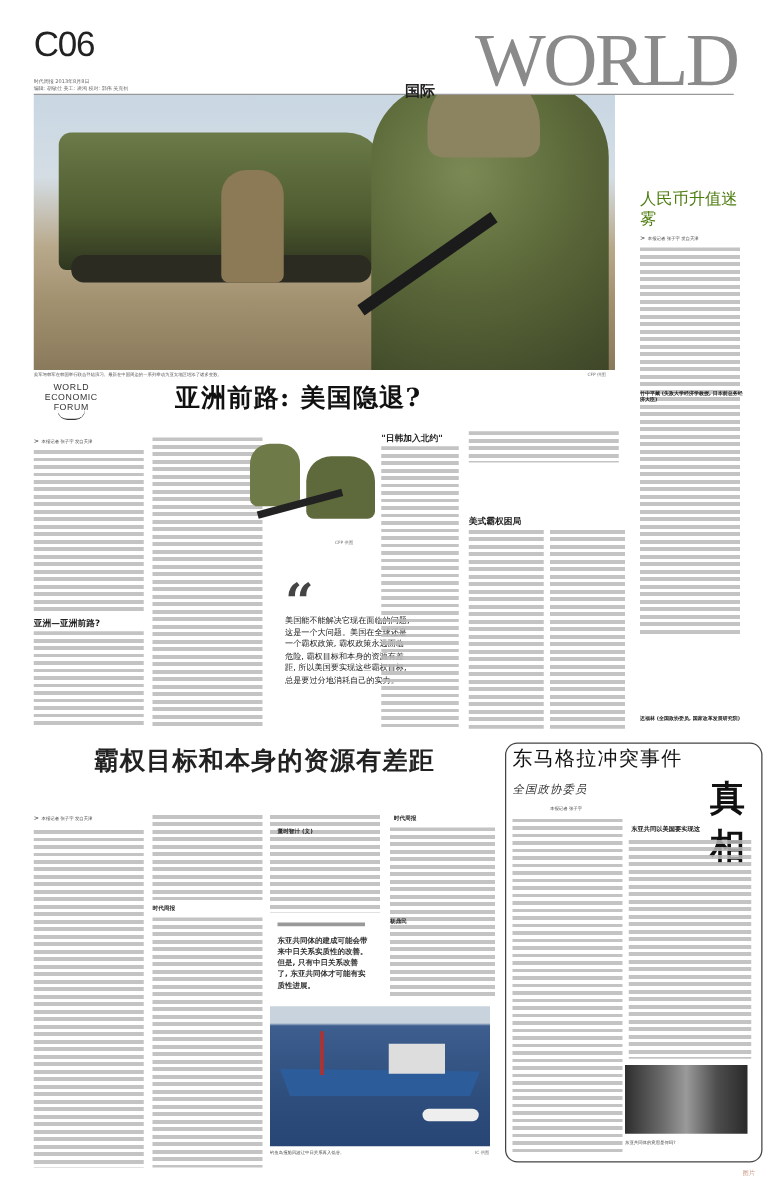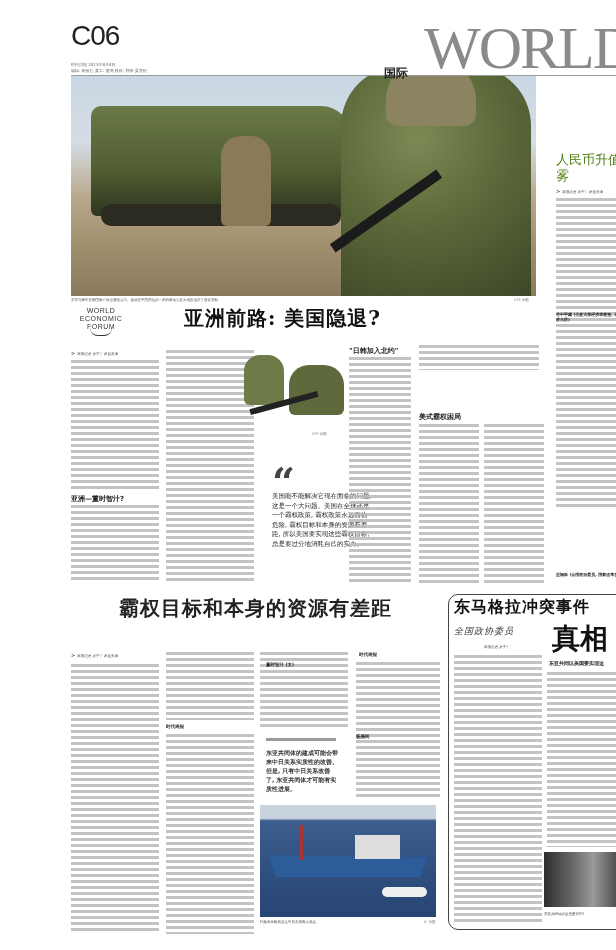--- a/index.html
+++ b/index.html
@@ -1,24 +1,24 @@
 <!DOCTYPE html>
 <html><head>
 <meta charset="utf-8">
 <style>
   * { box-sizing: border-box; margin: 0; padding: 0; }
   html, body { width: 616px; height: 950px; background: #ffffff; overflow: hidden; }
   body { position: relative; font-family: "DejaVu Sans", sans-serif; color: #222; }
-  .abs { position: absolute; margin-left: 44px; }
+  .abs { position: absolute; }
 
   
   .page-no { left: 27px; top: 20px; font-family: "Liberation Sans", sans-serif; font-size: 28px; font-weight: 400; color: #222; letter-spacing: -1px; }
   .meta { left: 27px; top: 62px; font-size: 4px; line-height: 6px; color: #666; width: 110px; }
   .world { left: 380px; top: 18px; font-family: "Liberation Serif", serif; font-size: 60px; color: #8a8a8a; letter-spacing: -2px; line-height: 60px; }
-  .section { left: 340px; top: 65px; font-family: "DejaVu Serif", serif; font-size: 12px; color: #222; font-weight: bold; }
+  .section { left: 324px; top: 65px; font-family: "DejaVu Serif", serif; font-size: 12px; color: #222; font-weight: bold; }
   .header-rule { left: 27px; top: 75px; width: 560px; height: 1px; background: #999; }
 
   
   .hero { left: 27px; top: 76px; width: 465px; height: 220px; overflow: hidden;
     background: linear-gradient(180deg, #c9d7e3 0%, #d4dde4 30%, #b9a98c 55%, #a2916f 75%, #8a7a5c 100%); }
   .hero .vehicle { position: absolute; left: 20px; top: 30px; width: 260px; height: 110px; border-radius: 10px 30px 6px 6px;
     background: linear-gradient(180deg, #6b7a48 0%, #4f5c30 60%, #2f3620 100%); }
   .hero .vehicle:after { content: ""; position: absolute; left: 10px; bottom: -10px; width: 240px; height: 22px; border-radius: 10px; background: #2b2b22; }
   .hero .soldier-small { position: absolute; left: 150px; top: 60px; width: 50px; height: 90px; border-radius: 20px 20px 6px 6px; background: #8b7a55; }
   .hero .soldier-big { position: absolute; left: 270px; top: -10px; width: 190px; height: 240px; border-radius: 60px 60px 10px 10px;
@@ -54,23 +54,23 @@
 
   
   .quote-mark { left: 228px; top: 462px; font-family: "DejaVu Serif", serif; font-size: 40px; color: #444; font-weight: bold; line-height: 40px; }
   .quote-text { left: 228px; top: 492px; width: 100px; font-size: 6.5px; line-height: 9.5px; font-weight: normal; color: #222; }
 
   
   .headline2 { left: 75px; top: 595px; font-family: "DejaVu Serif", serif; font-weight: bold; font-size: 20px; color: #222; letter-spacing: 1px; }
 
   
   .box { left: 404px; top: 594px; width: 206px; height: 336px; border: 1px solid #444; border-radius: 10px; background: #fff; }
-  .box-title { left: 410px; top: 597px; font-family: "DejaVu Serif", serif; font-weight: bold; font-size: 16px; color: #111; letter-spacing: 1px; }
+  .box-title { left: 410px; top: 597px; font-family: "DejaVu Serif", serif; font-weight: normal; font-size: 16px; color: #111; letter-spacing: 1px; }
   .box-subtitle { left: 410px; top: 625px; font-family: "DejaVu Serif", serif; font-size: 9px; color: #333; letter-spacing: 1px; font-style: italic; }
-  .box-zhenxiang { left: 508px; top: 620px; font-family: "DejaVu Serif", serif; font-weight: bold; font-size: 28px; color: #111; }
+  .box-zhenxiang { left: 568px; top: 620px; font-family: "DejaVu Serif", serif; font-weight: bold; font-size: 28px; color: #111; }
   .box-byline { left: 440px; top: 645px; font-size: 3.5px; color: #444; }
   .box-subhead { left: 505px; top: 660px; font-size: 5px; font-weight: bold; color: #222; }
   .box-photo { left: 500px; top: 852px; width: 98px; height: 55px; background: linear-gradient(90deg, #2e2e2e 0%, #6a6a6a 30%, #9a9a9a 50%, #4d4d4d 75%, #2a2a2a 100%); }
   .box-caption { left: 500px; top: 912px; font-size: 3.5px; color: #444; }
 
   
   .boat-photo { left: 216px; top: 805px; width: 176px; height: 112px; background: linear-gradient(180deg, #c8d3de 0%, #c8d3de 12%, #3d5e8e 14%, #2f4f7e 60%, #274575 100%); overflow: hidden; }
   .boat-photo .hull { position: absolute; left: 8px; top: 50px; width: 160px; height: 22px; background: #2c5d9a; clip-path: polygon(0 0, 100% 10%, 95% 100%, 5% 100%); }
   .boat-photo .cabin { position: absolute; left: 95px; top: 30px; width: 45px; height: 24px; background: #ddd; }
   .boat-photo .mast { position: absolute; left: 40px; top: 20px; width: 3px; height: 35px; background: #a33; }
@@ -115,21 +115,21 @@
   <div>WORLD</div>
   <div>ECONOMIC</div>
   <div>FORUM</div>
   <div class="arc"></div>
 </div>
 
 <div class="abs headline">亚洲前路: 美国隐退?</div>
 
 <div class="abs byline" style="left:27px;top:350px;"><span class="chev">&gt;</span><span>本报记者 张子宇 发自天津</span></div>
 <div class="abs txt" style="left:27px;top:360px;width:88px;height:132px;"></div>
-<div class="abs subhead" style="left:27px;top:494px;">亚洲—董时智汁?</div>
+<div class="abs subhead" style="left:27px;top:494px;">亚洲—亚洲前路?</div>
 <div class="abs txt" style="left:27px;top:505px;width:88px;height:78px;"></div>
 
 <div class="abs txt" style="left:122px;top:350px;width:88px;height:233px;"></div>
 
 <div class="cutout abs">
   <div class="s1"></div>
   <div class="s2"></div>
   <div class="gun"></div>
 </div>
 <div class="abs" style="left:268px;top:432px;font-size:3.5px;color:#777;">CFP 供图</div>

